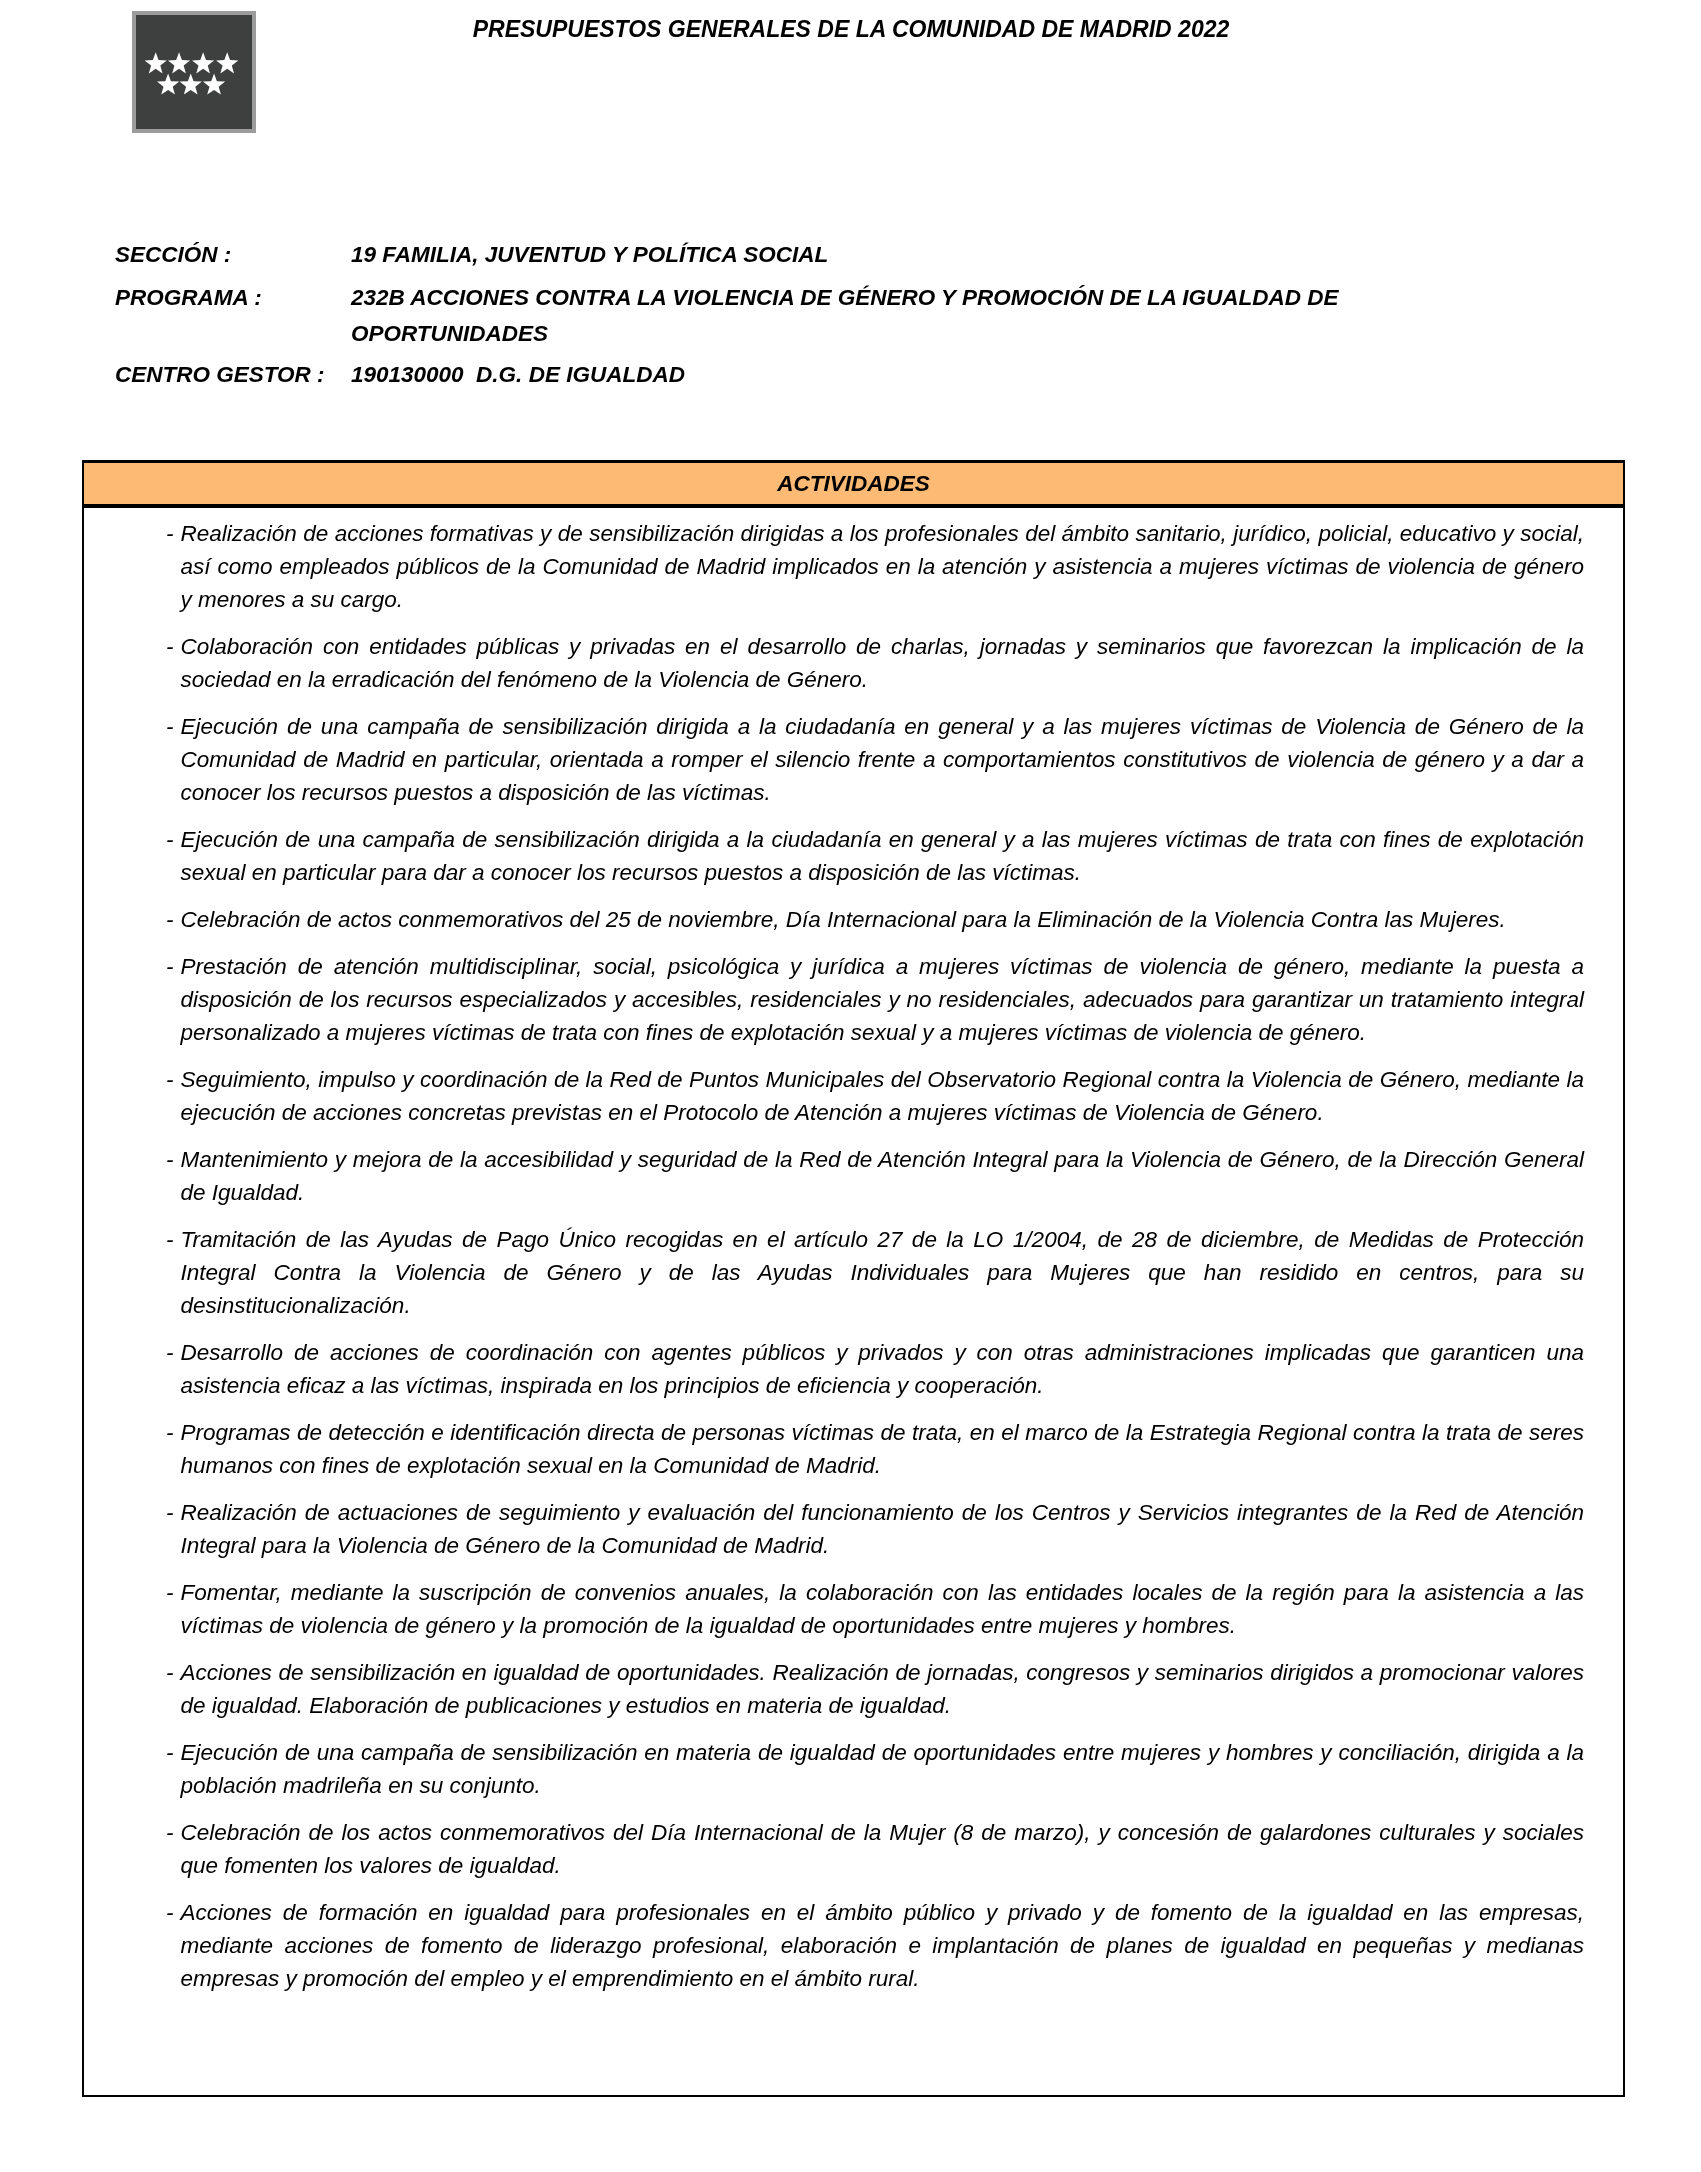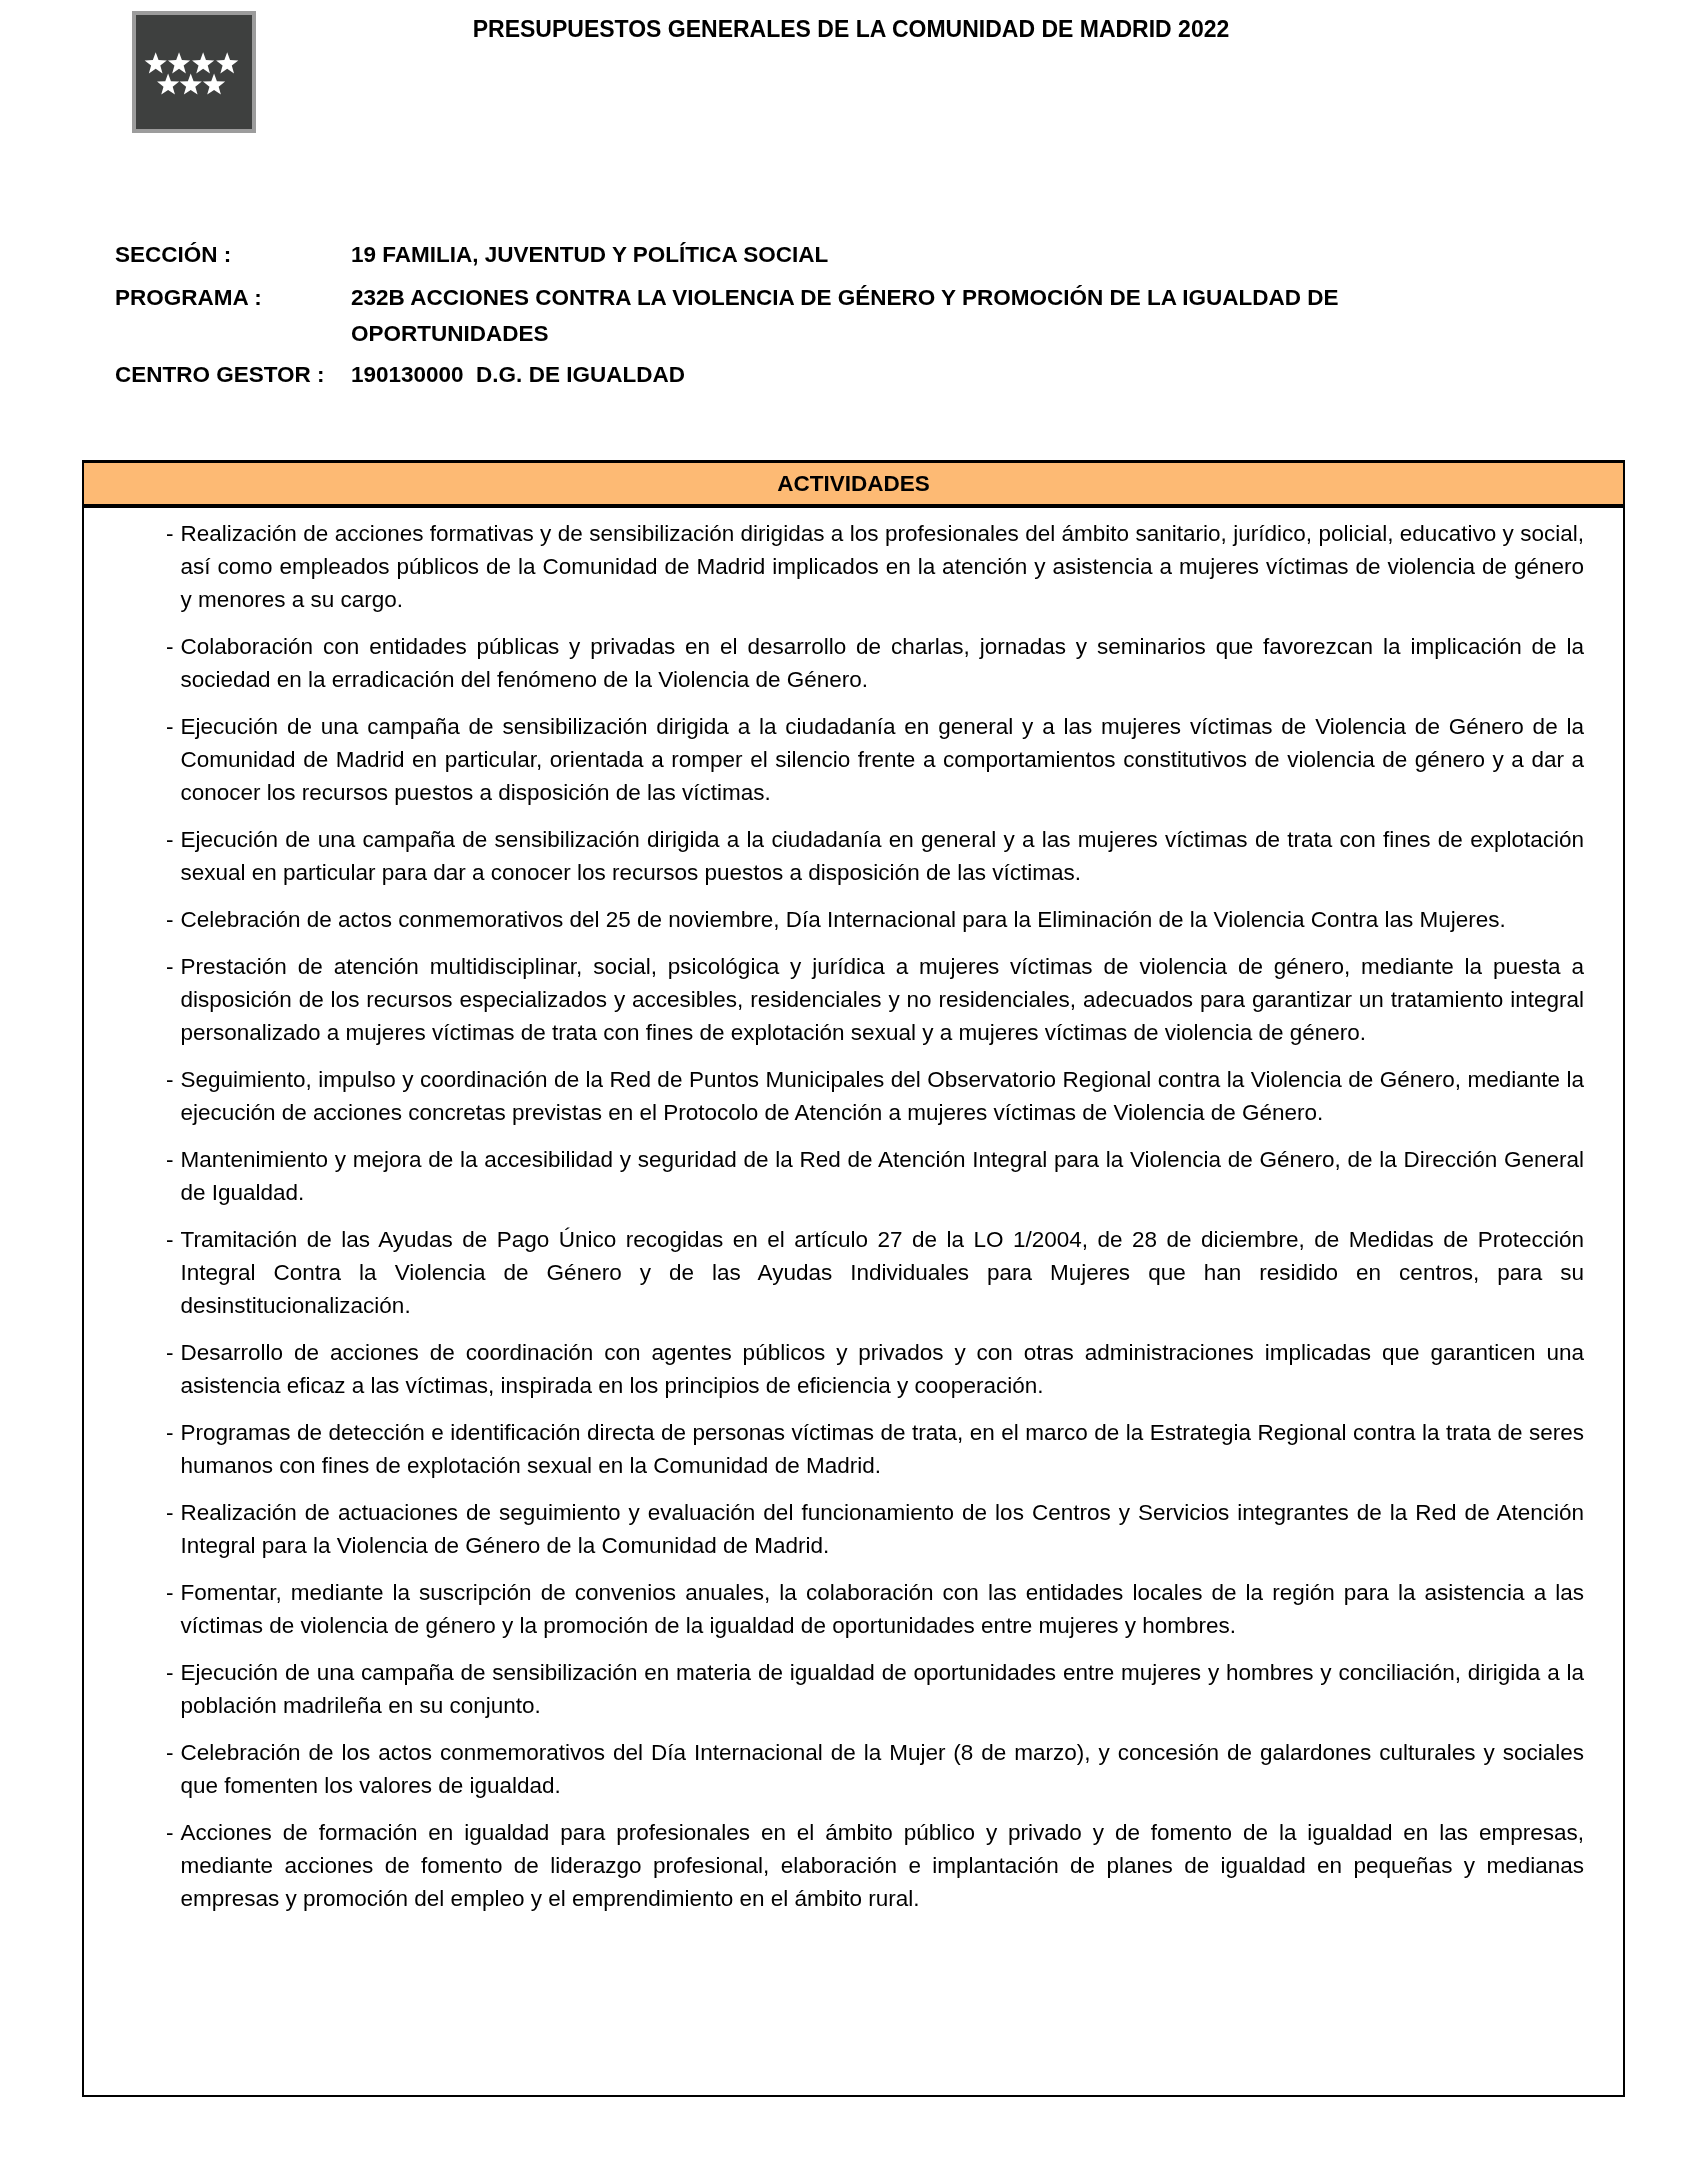--- a/index.html
+++ b/index.html
@@ -4,21 +4,21 @@
 <style>
   html,body{margin:0;padding:0;}
   body{
     width:1702px;height:2172px;
     background:#ffffff;
     font-family:"Liberation Sans", sans-serif;
     color:#000;
     position:relative;
     overflow:hidden;
   }
-  .page{position:absolute;inset:0;}
+  .page{position:absolute;inset:0;font-style:italic;}
 
   
   .logo{
     position:absolute;left:132px;top:11px;
     width:124px;height:122px;
     box-sizing:border-box;
     border:4.4px solid #9c9c9c;
     background:#3e403f;
   }
   .logo svg{display:block;width:100%;height:100%;}
@@ -123,20 +123,21 @@
         <div class="item">Ejecución de una campaña de sensibilización dirigida a la ciudadanía en general y a las mujeres víctimas de trata con fines de explotación sexual en particular para dar a conocer los recursos puestos a disposición de las víctimas.</div>
         <div class="item">Celebración de actos conmemorativos del 25 de noviembre, Día Internacional para la Eliminación de la Violencia Contra las Mujeres.</div>
         <div class="item">Prestación de atención multidisciplinar, social, psicológica y jurídica a mujeres víctimas de violencia de género, mediante la puesta a disposición de los recursos especializados y accesibles, residenciales y no residenciales, adecuados para garantizar un tratamiento integral personalizado a mujeres víctimas de trata con fines de explotación sexual y a mujeres víctimas de violencia de género.</div>
         <div class="item">Seguimiento, impulso y coordinación de la Red de Puntos Municipales del Observatorio Regional contra la Violencia de Género, mediante la ejecución de acciones concretas previstas en el Protocolo de Atención a mujeres víctimas de Violencia de Género.</div>
         <div class="item">Mantenimiento y mejora de la accesibilidad y seguridad de la Red de Atención Integral para la Violencia de Género, de la Dirección General de Igualdad.</div>
         <div class="item">Tramitación de las Ayudas de Pago Único recogidas en el artículo 27 de la LO 1/2004, de 28 de diciembre, de Medidas de Protección Integral Contra la Violencia de Género y de las Ayudas Individuales para Mujeres que han residido en centros, para su desinstitucionalización.</div>
         <div class="item">Desarrollo de acciones de coordinación con agentes públicos y privados y con otras administraciones implicadas que garanticen una asistencia eficaz a las víctimas, inspirada en los principios de eficiencia y cooperación.</div>
         <div class="item">Programas de detección e identificación directa de personas víctimas de trata, en el marco de la Estrategia Regional contra la trata de seres humanos con fines de explotación sexual en la Comunidad de Madrid.</div>
         <div class="item">Realización de actuaciones de seguimiento y evaluación del funcionamiento de los Centros y Servicios integrantes de la Red de Atención Integral para la Violencia de Género de la Comunidad de Madrid.</div>
         <div class="item">Fomentar, mediante la suscripción de convenios anuales, la colaboración con las entidades locales de la región para la asistencia a las víctimas de violencia de género y la promoción de la igualdad de oportunidades entre mujeres y hombres.</div>
+        <div class="item">Acciones de sensibilización en igualdad de oportunidades. Realización de jornadas, congresos y seminarios dirigidos a promocionar valores de igualdad. Elaboración de publicaciones y estudios en materia de igualdad.</div>
         <div class="item">Ejecución de una campaña de sensibilización en materia de igualdad de oportunidades entre mujeres y hombres y conciliación, dirigida a la población madrileña en su conjunto.</div>
         <div class="item">Celebración de los actos conmemorativos del Día Internacional de la Mujer (8 de marzo), y concesión de galardones culturales y sociales que fomenten los valores de igualdad.</div>
         <div class="item">Acciones de formación en igualdad para profesionales en el ámbito público y privado y de fomento de la igualdad en las empresas, mediante acciones de fomento de liderazgo profesional, elaboración e implantación de planes de igualdad en pequeñas y medianas empresas y promoción del empleo y el emprendimiento en el ámbito rural.</div>
       </div>
   </div>
 
 </div>
 
 
 </body></html>

